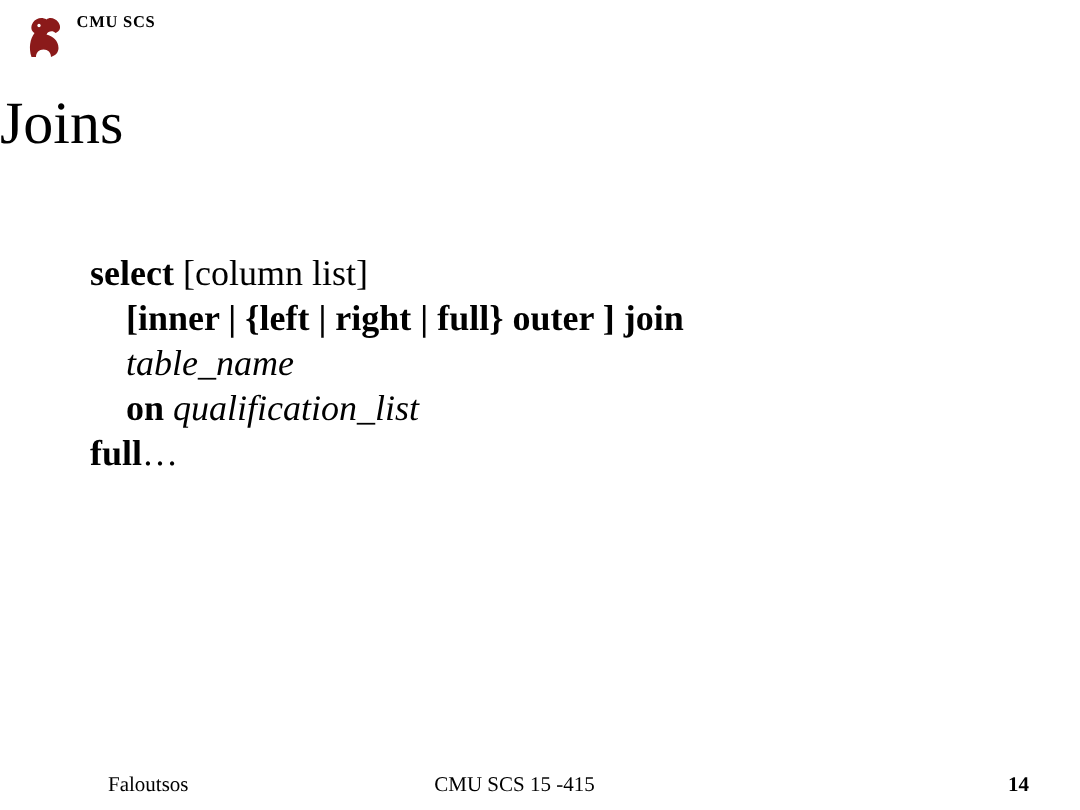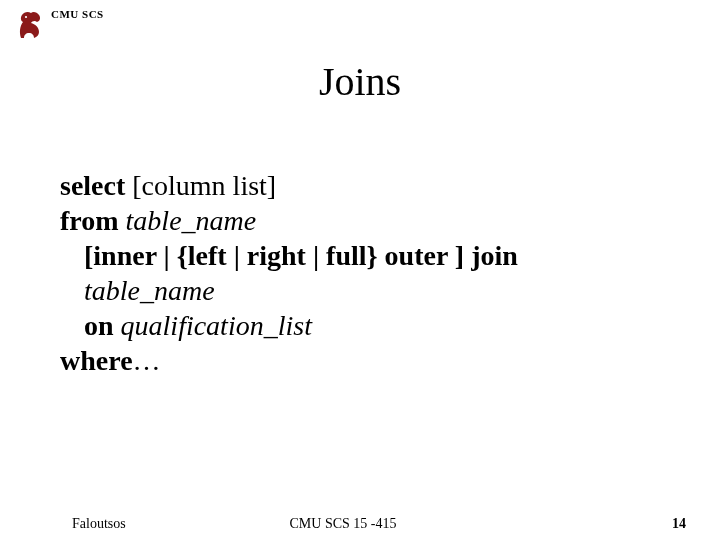--- a/index.html
+++ b/index.html
@@ -26,30 +26,29 @@
     font-weight: bold;
     letter-spacing: 0.5px;
     position: relative;
     top: -12px;
   }
   .title {
     position: absolute;
     top: 58px;
     left: 0;
     width: 720px;
-    text-align: center;
     font-size: 40px;
     font-weight: normal;
   }
   .body {
     position: absolute;
     top: 168px;
     left: 60px;
     width: 600px;
-    font-size: 28px;
+    font-size: 24px;
     line-height: 1.25;
   }
   .body .indent {
     padding-left: 24px;
   }
   .body em, .body .italic {
     font-style: italic;
   }
   .body b, .body .bold {
     font-weight: bold;
@@ -89,30 +88,27 @@
   </span>
   <span class="header-label">CMU SCS</span>
 </div>
 
 <div class="title">Joins</div>
 
 <div class="body">
   <div>
     <b>select</b><span> [column list]</span>
   </div>
-  <div>
-    <b>from</b><span class="italic">  table_name</span>
-  </div>
   <div class="indent bold">[inner | {left | right | full} outer ] join</div>
   <div class="indent italic">table_name</div>
   <div class="indent">
     <b>on</b><span class="italic"> qualification_list</span>
   </div>
   <div>
-    <b>where</b><span>…</span>
+    <b>full</b><span>…</span>
   </div>
 </div>
 
 <div class="footer">
   <span class="footer-left">Faloutsos</span>
   <span class="footer-center">CMU SCS 15 -415</span>
   <span class="footer-right">14</span>
 </div>
 
 </body></html>

